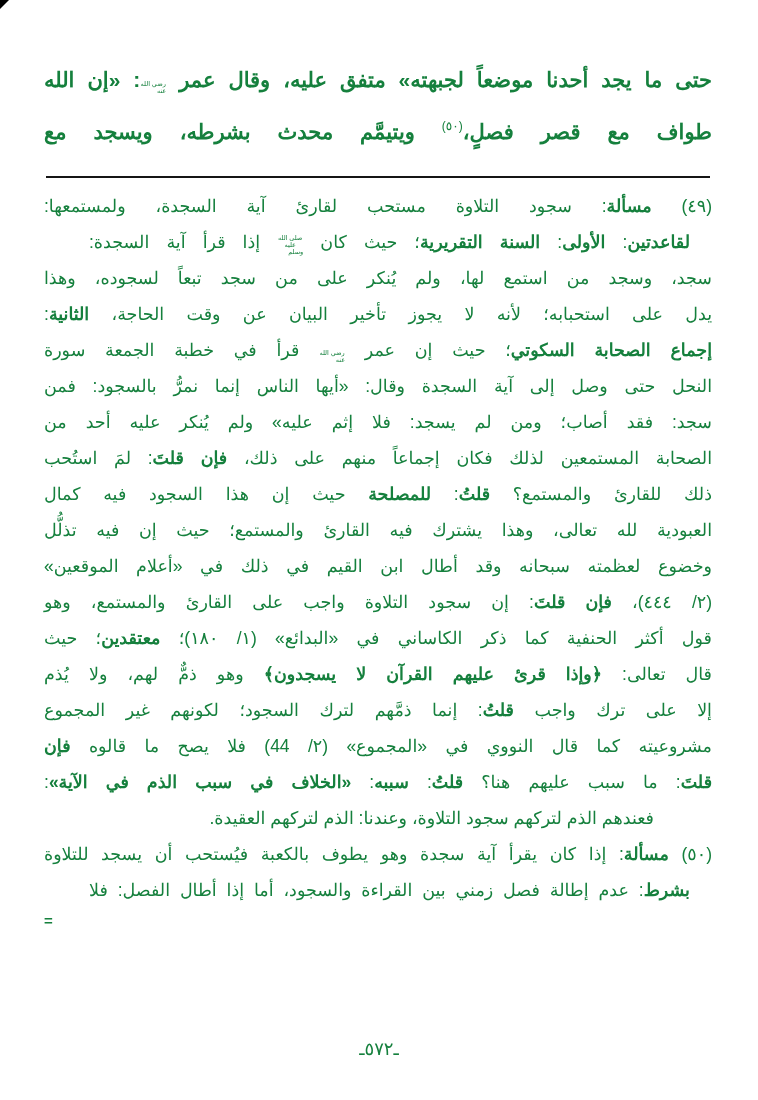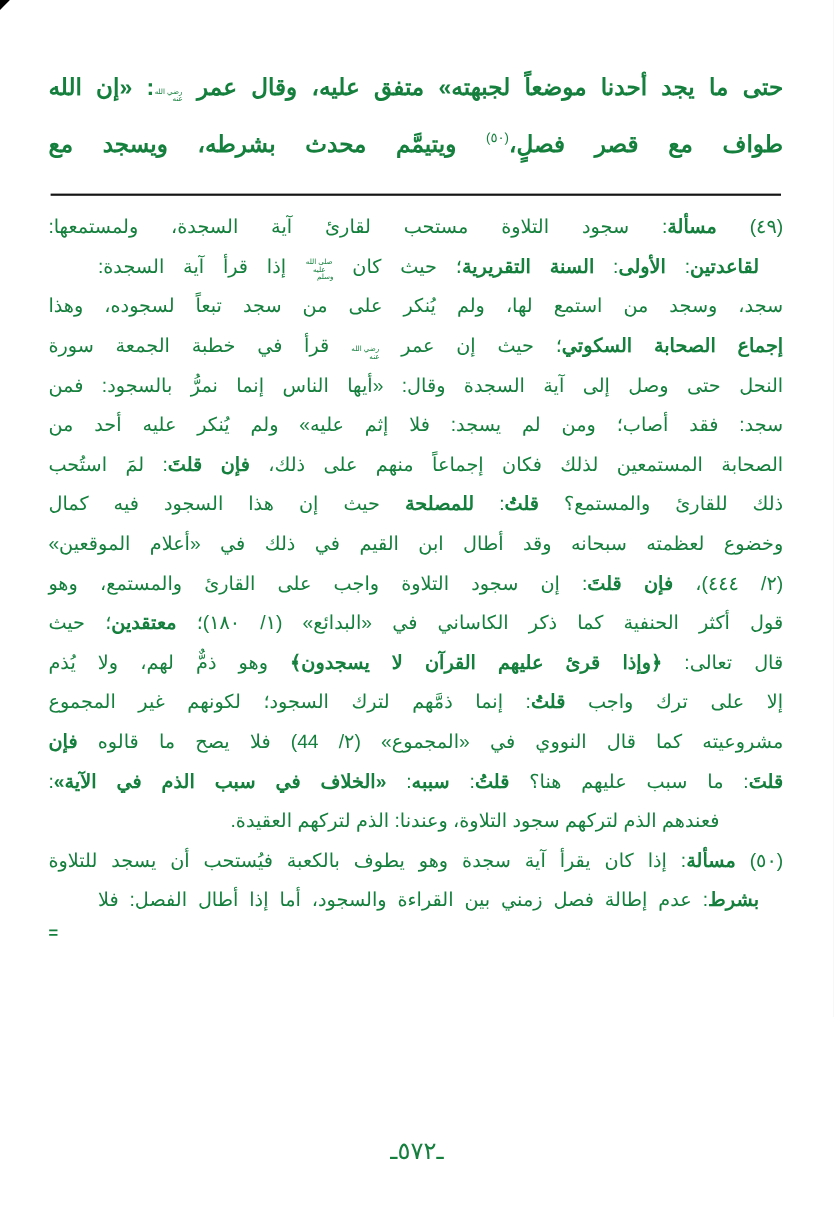--- a/index.html
+++ b/index.html
@@ -72,46 +72,48 @@
     font-weight:400;
     line-height:1.05;
     text-align:center;
     vertical-align:-6px;
     white-space:normal;
   }
   .pagenum{
     position:absolute;
     bottom:40px;left:0;right:0;
     text-align:center;
-    font-size:22px;
+    font-size:18px;
     letter-spacing:1px;
   }
 </style>
 </head>
 <body>
 
 <div class="page">
   <div class="corner-artifact"></div>
 
   <div class="content">
     <div class="main">
         <div class="main-line line"><span class="seg-n">حتى ما يجد أحدنا موضعاً لجبهته» متفق عليه، وقال عمر </span><span class="seg-h">رضي الله عنه</span><span class="seg-n">: «إن الله</span></div>
         <div class="main-line line"><span class="seg-n">طواف مع قصر فصلٍ،</span><span class="seg-sup">(٥٠)</span><span class="seg-n"> ويتيمَّم محدث بشرطه، ويسجد مع</span></div>
       </div>
     <hr class="sep">
     <div class="fns">
         <div>
           <div class="fn-line line"><span class="seg-n">(٤٩) </span><span class="seg-b">مسألة</span><span class="seg-n">: سجود التلاوة مستحب لقارئ آية السجدة، ولمستمعها:</span></div>
           <div class="fn-line line ind1"><span class="seg-b">لقاعدتين</span><span class="seg-n">: </span><span class="seg-b">الأولى</span><span class="seg-n">: </span><span class="seg-b">السنة التقريرية</span><span class="seg-n">؛ حيث كان </span><span class="seg-h">صلى الله عليه وسلم</span><span class="seg-n"> إذا قرأ آية السجدة:</span></div>
           <div class="fn-line line"><span class="seg-n">سجد، وسجد من استمع لها، ولم يُنكر على من سجد تبعاً لسجوده، وهذا</span></div>
+          <div class="fn-line line"><span class="seg-n">يدل على استحبابه؛ لأنه لا يجوز تأخير البيان عن وقت الحاجة، </span><span class="seg-b">الثانية</span><span class="seg-n">:</span></div>
           <div class="fn-line line"><span class="seg-b">إجماع الصحابة السكوتي</span><span class="seg-n">؛ حيث إن عمر </span><span class="seg-h">رضي الله عنه</span><span class="seg-n"> قرأ في خطبة الجمعة سورة</span></div>
           <div class="fn-line line"><span class="seg-n">النحل حتى وصل إلى آية السجدة وقال: «أيها الناس إنما نمرُّ بالسجود: فمن</span></div>
           <div class="fn-line line"><span class="seg-n">سجد: فقد أصاب؛ ومن لم يسجد: فلا إثم عليه» ولم يُنكر عليه أحد من</span></div>
           <div class="fn-line line"><span class="seg-n">الصحابة المستمعين لذلك فكان إجماعاً منهم على ذلك، </span><span class="seg-b">فإن قلتَ</span><span class="seg-n">: لمَ استُحب</span></div>
           <div class="fn-line line"><span class="seg-n">ذلك للقارئ والمستمع؟ </span><span class="seg-b">قلتُ</span><span class="seg-n">: </span><span class="seg-b">للمصلحة</span><span class="seg-n"> حيث إن هذا السجود فيه كمال</span></div>
+          <div class="fn-line line"><span class="seg-n">العبودية لله تعالى، وهذا يشترك فيه القارئ والمستمع؛ حيث إن فيه تذلُّل</span></div>
           <div class="fn-line line"><span class="seg-n">وخضوع لعظمته سبحانه وقد أطال ابن القيم في ذلك في «أعلام الموقعين»</span></div>
           <div class="fn-line line"><span class="seg-n">(٢/ ٤٤٤)، </span><span class="seg-b">فإن قلتَ</span><span class="seg-n">: إن سجود التلاوة واجب على القارئ والمستمع، وهو</span></div>
           <div class="fn-line line"><span class="seg-n">قول أكثر الحنفية كما ذكر الكاساني في «البدائع» (١/ ١٨٠)؛ </span><span class="seg-b">معتقدين</span><span class="seg-n">؛ حيث</span></div>
           <div class="fn-line line"><span class="seg-n">قال تعالى: </span><span class="seg-q">﴿وإذا قرئ عليهم القرآن لا يسجدون﴾</span><span class="seg-n"> وهو ذمٌّ لهم، ولا يُذم</span></div>
           <div class="fn-line line"><span class="seg-n">إلا على ترك واجب </span><span class="seg-b">قلتُ</span><span class="seg-n">: إنما ذمَّهم لترك السجود؛ لكونهم غير المجموع</span></div>
           <div class="fn-line line"><span class="seg-n">مشروعيته كما قال النووي في «المجموع» (٢/ 44) فلا يصح ما قالوه </span><span class="seg-b">فإن</span></div>
           <div class="fn-line line"><span class="seg-b">قلتَ</span><span class="seg-n">: ما سبب عليهم هنا؟ </span><span class="seg-b">قلتُ</span><span class="seg-n">: </span><span class="seg-b">سببه</span><span class="seg-n">: </span><span class="seg-b">«الخلاف في سبب الذم في الآية»</span><span class="seg-n">:</span></div>
           <div class="fn-line line last ind2"><span class="seg-n">فعندهم الذم لتركهم سجود التلاوة، وعندنا: الذم لتركهم العقيدة.</span></div>
         </div>
         <div>

